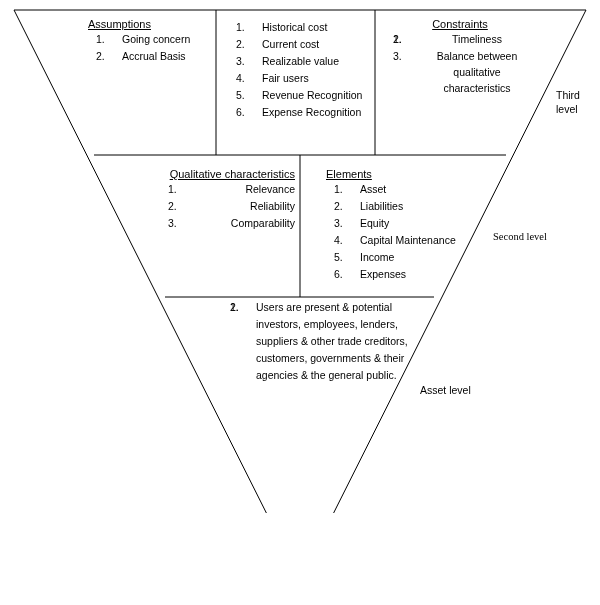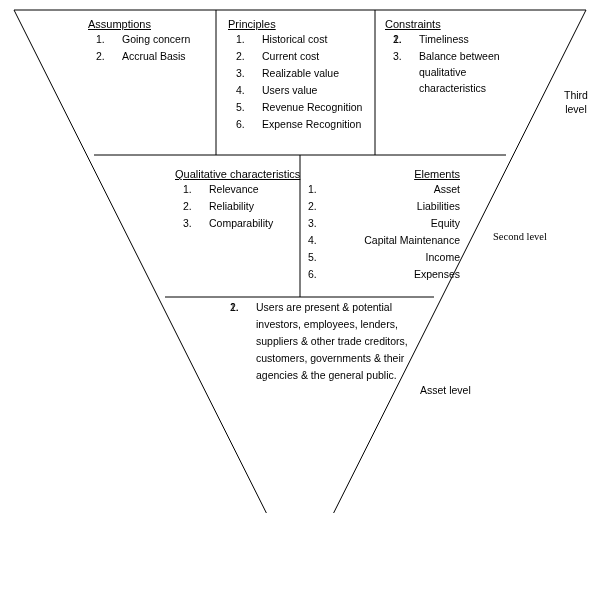--- a/index.html
+++ b/index.html
@@ -50,31 +50,31 @@
   }
   .level-label {
     position: absolute;
     font-size: 10.5px;
     line-height: 14px;
   }
 
   
   #panel-assumptions { left: 88px; top: 18px; width: 120px; }
   #panel-principles  { left: 228px; top: 18px; width: 150px; }
-  #panel-constraints { left: 385px; top: 18px; width: 150px; }
+  #panel-constraints { left: 385px; top: 18px; width: 150px; text-align: center; }
 
   
-  #panel-qualitative { left: 175px; top: 168px; width: 135px; }
-  #panel-elements    { left: 300px; top: 168px; width: 160px; text-align: right; }
+  #panel-qualitative { left: 160px; top: 168px; width: 135px; text-align: right; }
+  #panel-elements    { left: 326px; top: 168px; width: 160px; }
 
   
   #panel-objectives  { left: 222px; top: 298px; width: 200px; }
   #panel-objectives .panel-list li { line-height: 17px; }
 
-  #label-third  { left: 556px; top: 88px; width: 40px; text-align: center; }
+  #label-third  { left: 556px; top: 88px; width: 40px; }
   #label-second { left: 493px; top: 230px; width: 70px; white-space: nowrap; font-family: Liberation Serif, serif; }
   #label-first  { left: 420px; top: 383px; width: 70px; white-space: nowrap; }
 </style>
 </head>
 <body>
 
 <div id="canvas">
 
   <svg id="triangle-svg" viewBox="0 0 600 605">
 
@@ -92,26 +92,25 @@
 
   <div class="panel" id="panel-assumptions">
     <div class="panel-title">Assumptions</div>
     <ul class="panel-list">
       <li><span class="num">1.</span><span>Going concern</span></li>
       <li><span class="num">2.</span><span>Accrual Basis</span></li>
     </ul>
   </div>
 
   <div class="panel" id="panel-principles">
-    <div class="panel-title">Principles</div>
     <ul class="panel-list">
       <li><span class="num">1.</span><span>Historical cost</span></li>
       <li><span class="num">2.</span><span>Current cost</span></li>
       <li><span class="num">3.</span><span>Realizable value</span></li>
-      <li><span class="num">4.</span><span>Users value</span></li>
+      <li><span class="num">4.</span><span>Fair users</span></li>
       <li><span class="num">5.</span><span>Revenue Recognition</span></li>
       <li><span class="num">6.</span><span>Expense Recognition</span></li>
     </ul>
   </div>
 
   <div class="panel" id="panel-constraints">
     <div class="panel-title">Constraints</div>
     <ul class="panel-list">
       <li><span class="num">1.</span></li>
       <li><span class="num">2.</span><span>Timeliness</span></li>

